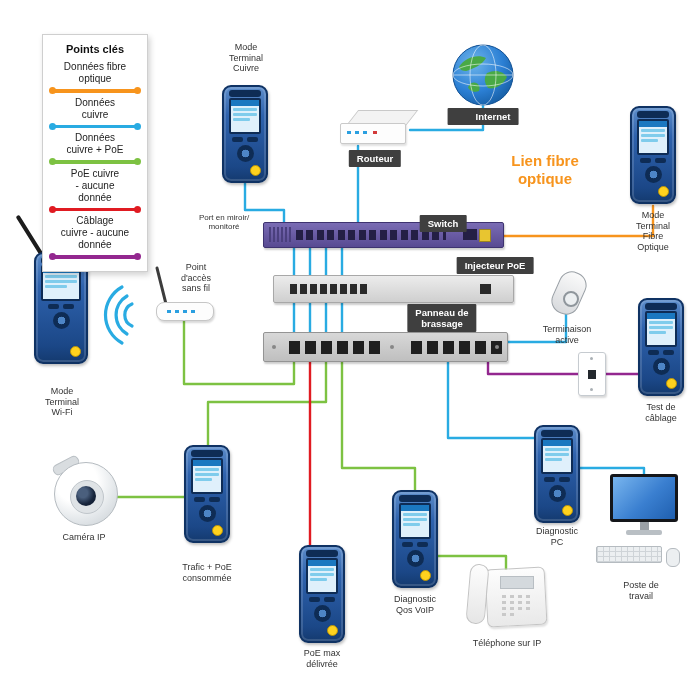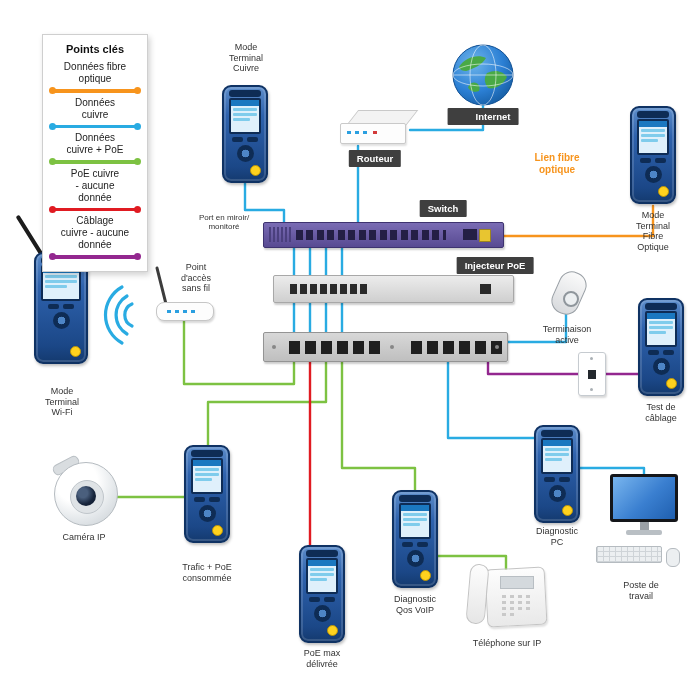--- a/index.html
+++ b/index.html
@@ -26,22 +26,22 @@
   .lg-line::before,.lg-line::after{content:"";position:absolute;top:-1.8px;width:7px;height:7px;border-radius:50%;background:inherit;}
   .lg-line::before{left:-2px;} .lg-line::after{right:-2px;}
 
   
   .lbl{position:absolute;transform:translateX(-50%);font-size:9px;line-height:1.18;color:#333;
        text-align:center;white-space:pre-line;z-index:4;}
   .lbl-sm{font-size:8px;}
   .nlabel{position:absolute;transform:translateX(-50%);background:#3f3f3f;color:#fff;
           font-size:9.5px;font-weight:700;line-height:1.18;padding:3px 8px;text-align:center;
           white-space:pre-line;z-index:4;border-radius:1px;}
-  .olabel{position:absolute;transform:translateX(-50%);color:var(--c-fiber);font-size:10px;
-          font-weight:700;line-height:1.2;text-align:center;white-space:pre-line;z-index:4;margin-left:12px;}
+  .olabel{position:absolute;transform:translateX(-50%);color:var(--c-fiber);font-size:15px;
+          font-weight:700;line-height:1.2;text-align:center;white-space:pre-line;z-index:4;}
 
   
   .tester{position:absolute;width:46px;height:98px;border-radius:9px;box-sizing:border-box;z-index:3;
           background:linear-gradient(180deg,#5c8cc9,#2e62ad 30%,#1b4787 85%,#143a6f);
           border:2px solid #0f3263;box-shadow:inset 0 0 0 2px rgba(255,255,255,.15),1px 2px 3px rgba(0,0,0,.25);}
   .tester-lg{width:54px;height:112px;}
   .t-strip{height:7px;margin:3px 5px 1px;background:#0e2c55;border-radius:3px;}
   .t-screen{margin:1px 5px;height:32px;background:#dff0fb;border:2px solid #0e2c55;border-radius:2px;overflow:hidden;}
   .t-screen-h{height:6px;background:#1b78c0;}
   .t-row{height:3px;margin:2px 2px;background:#7fccec;border-radius:1px;}
@@ -422,16 +422,18 @@
 Qos VoIP</div>
   <div class="lbl" style="left:507px;top:638px;">Téléphone sur IP</div>
   <div class="lbl" style="left:557px;top:526px;">Diagnostic
 PC</div>
   <div class="lbl" style="left:641px;top:580px;">Poste de travail</div>
   <div class="olabel" style="left:545px;top:152px;">Lien fibre
 optique</div>
 
   <div class="nlabel" style="left:375px;top:150px;">Routeur</div>
   <div class="nlabel" style="left:483px;top:108px;padding-left:28px;">Internet</div>
-  <div class="nlabel" style="left:443px;top:200px;">Switch</div>
+  <div class="nlabel" style="left:443px;top:215px;">Switch</div>
   <div class="nlabel" style="left:450px;top:257px;margin-left:45px;">Injecteur PoE</div>
+  <div class="nlabel" style="left:442px;top:304px;">Panneau de
+brassage</div>
 
 </div>
 
 </body></html>

